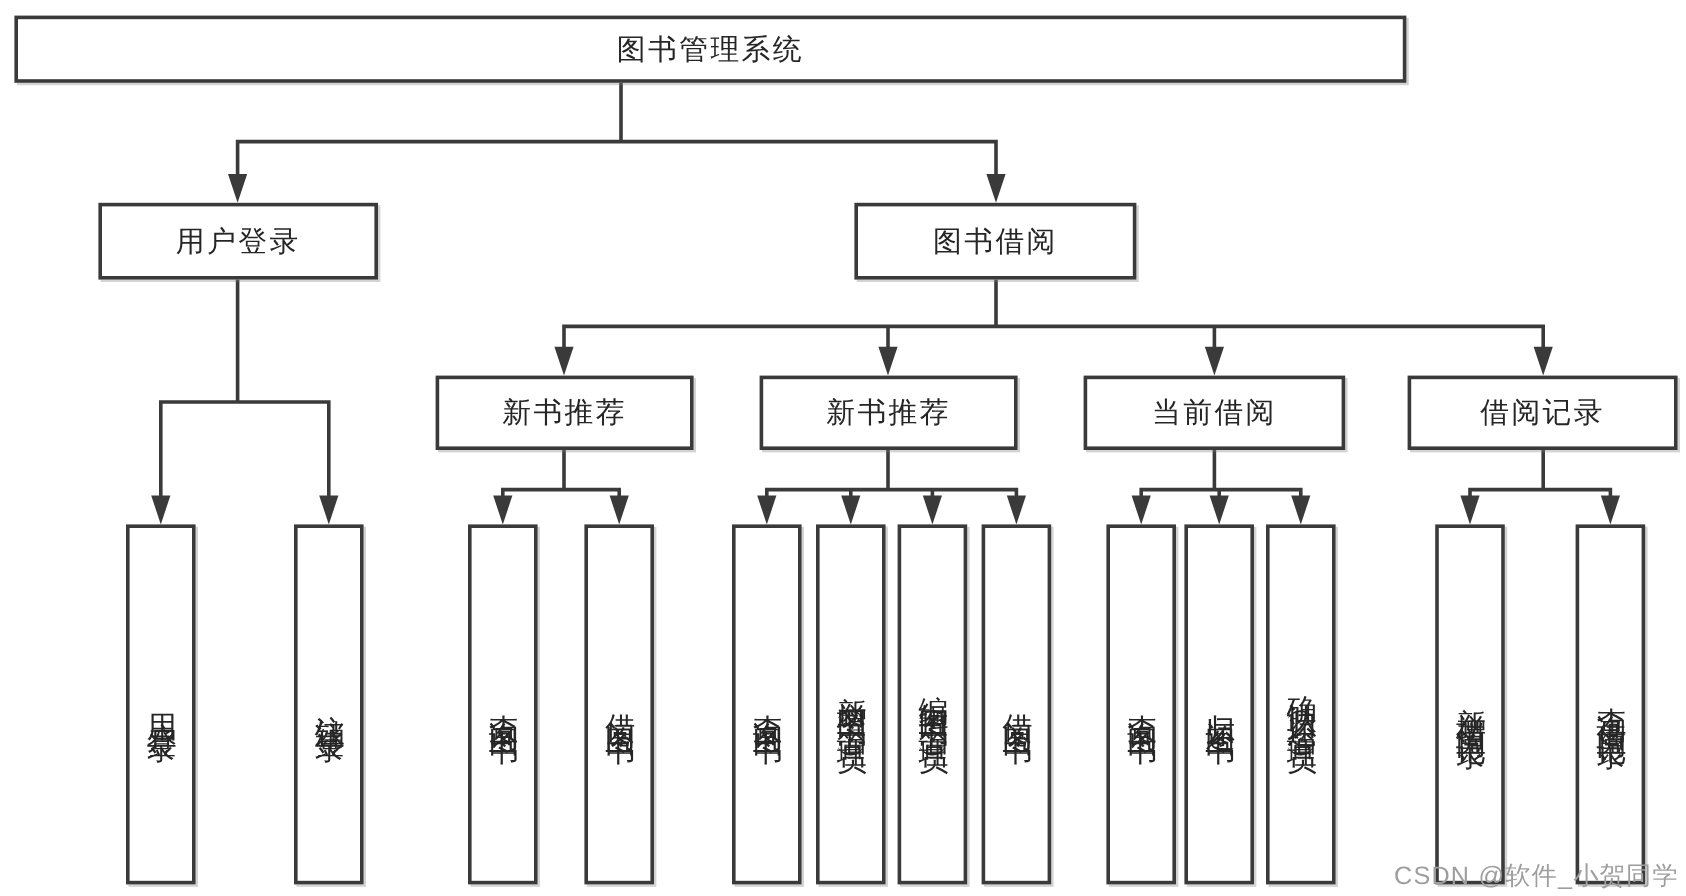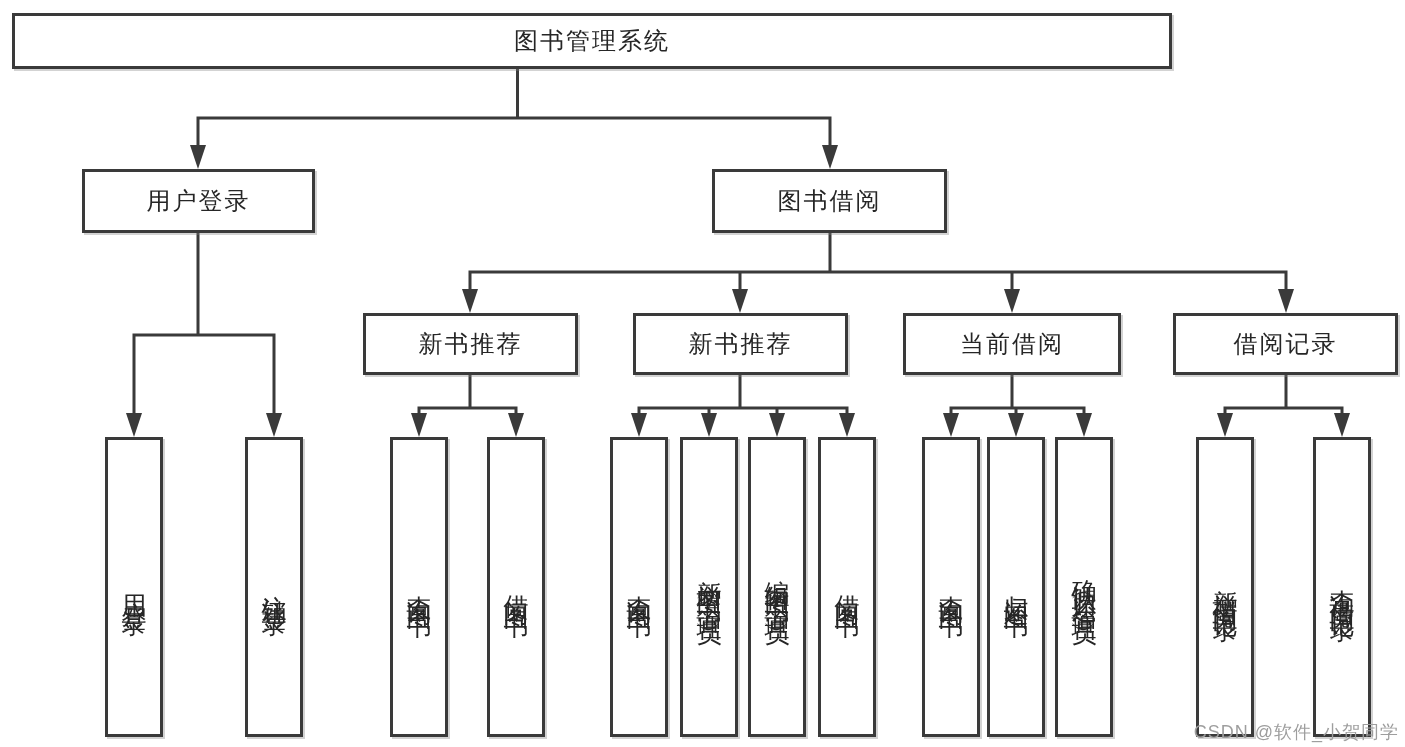--- a/index.html
+++ b/index.html
@@ -17,21 +17,21 @@
     display:flex;align-items:center;justify-content:center;
     font-size:24px;color:var(--text);letter-spacing:2px;white-space:nowrap;
     box-shadow:2px 2px 0 rgba(130,130,130,0.35);
   }
   .leaf{
     writing-mode:vertical-rl;text-orientation:mixed;
     font-size:25px;letter-spacing:6px;line-height:1.15;white-space:normal;
   }
   .watermark{
     position:absolute;right:6px;bottom:3px;z-index:6;
-    font-size:18px;color:var(--wm);letter-spacing:1px;
+    font-size:21px;color:var(--wm);letter-spacing:1px;
   }
 </style>
 </head>
 <body>
 
 <div class="stage" style="--line: #3a3a3a; --text: #262626; --wm: #9e9e9e; --bg: #ffffff;">
 
   <svg class="connectors" width="1405" height="747" viewBox="0 0 1405 747">
     <path class="cline" d="
       M517.5 69 V118 M198 118 H830 M198 118 V147 M830 118 V147

